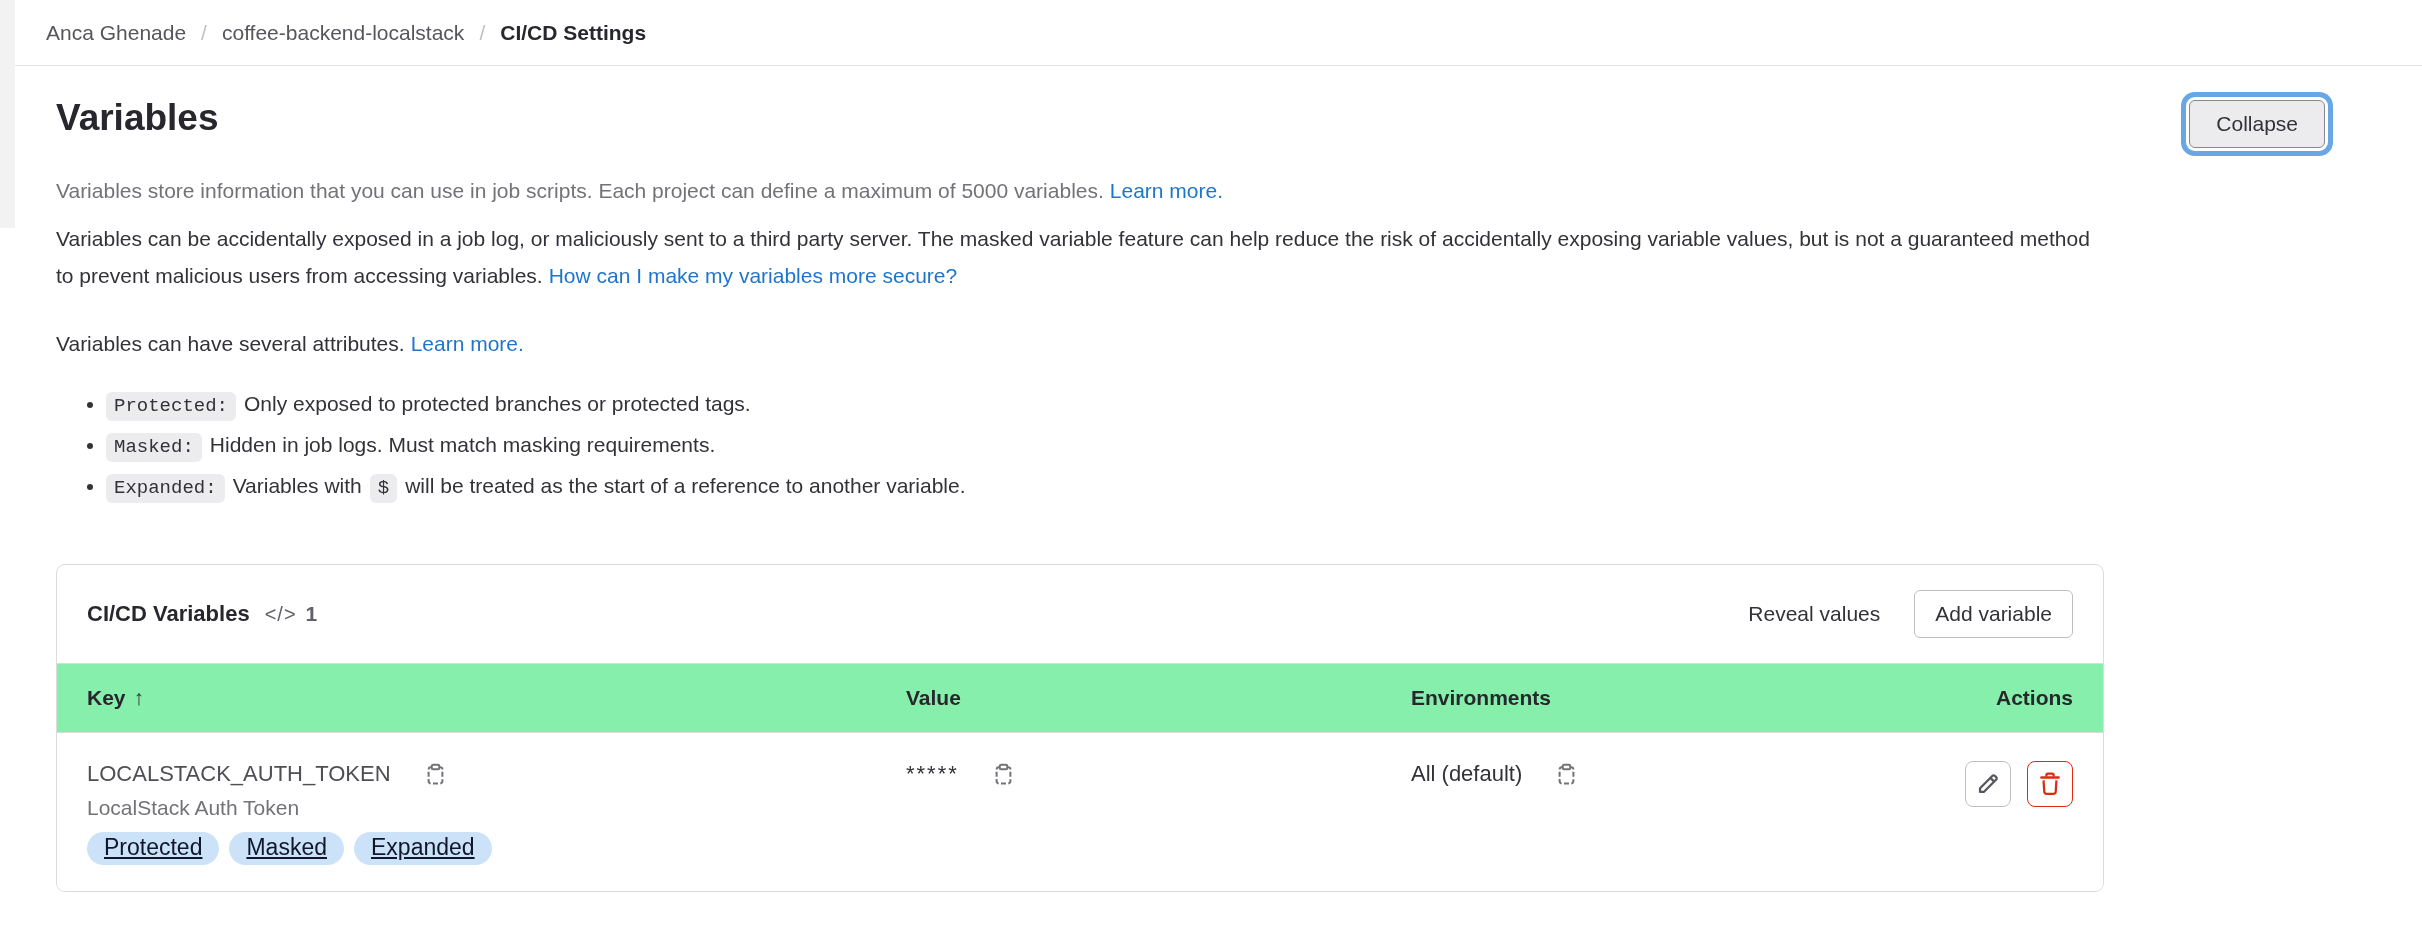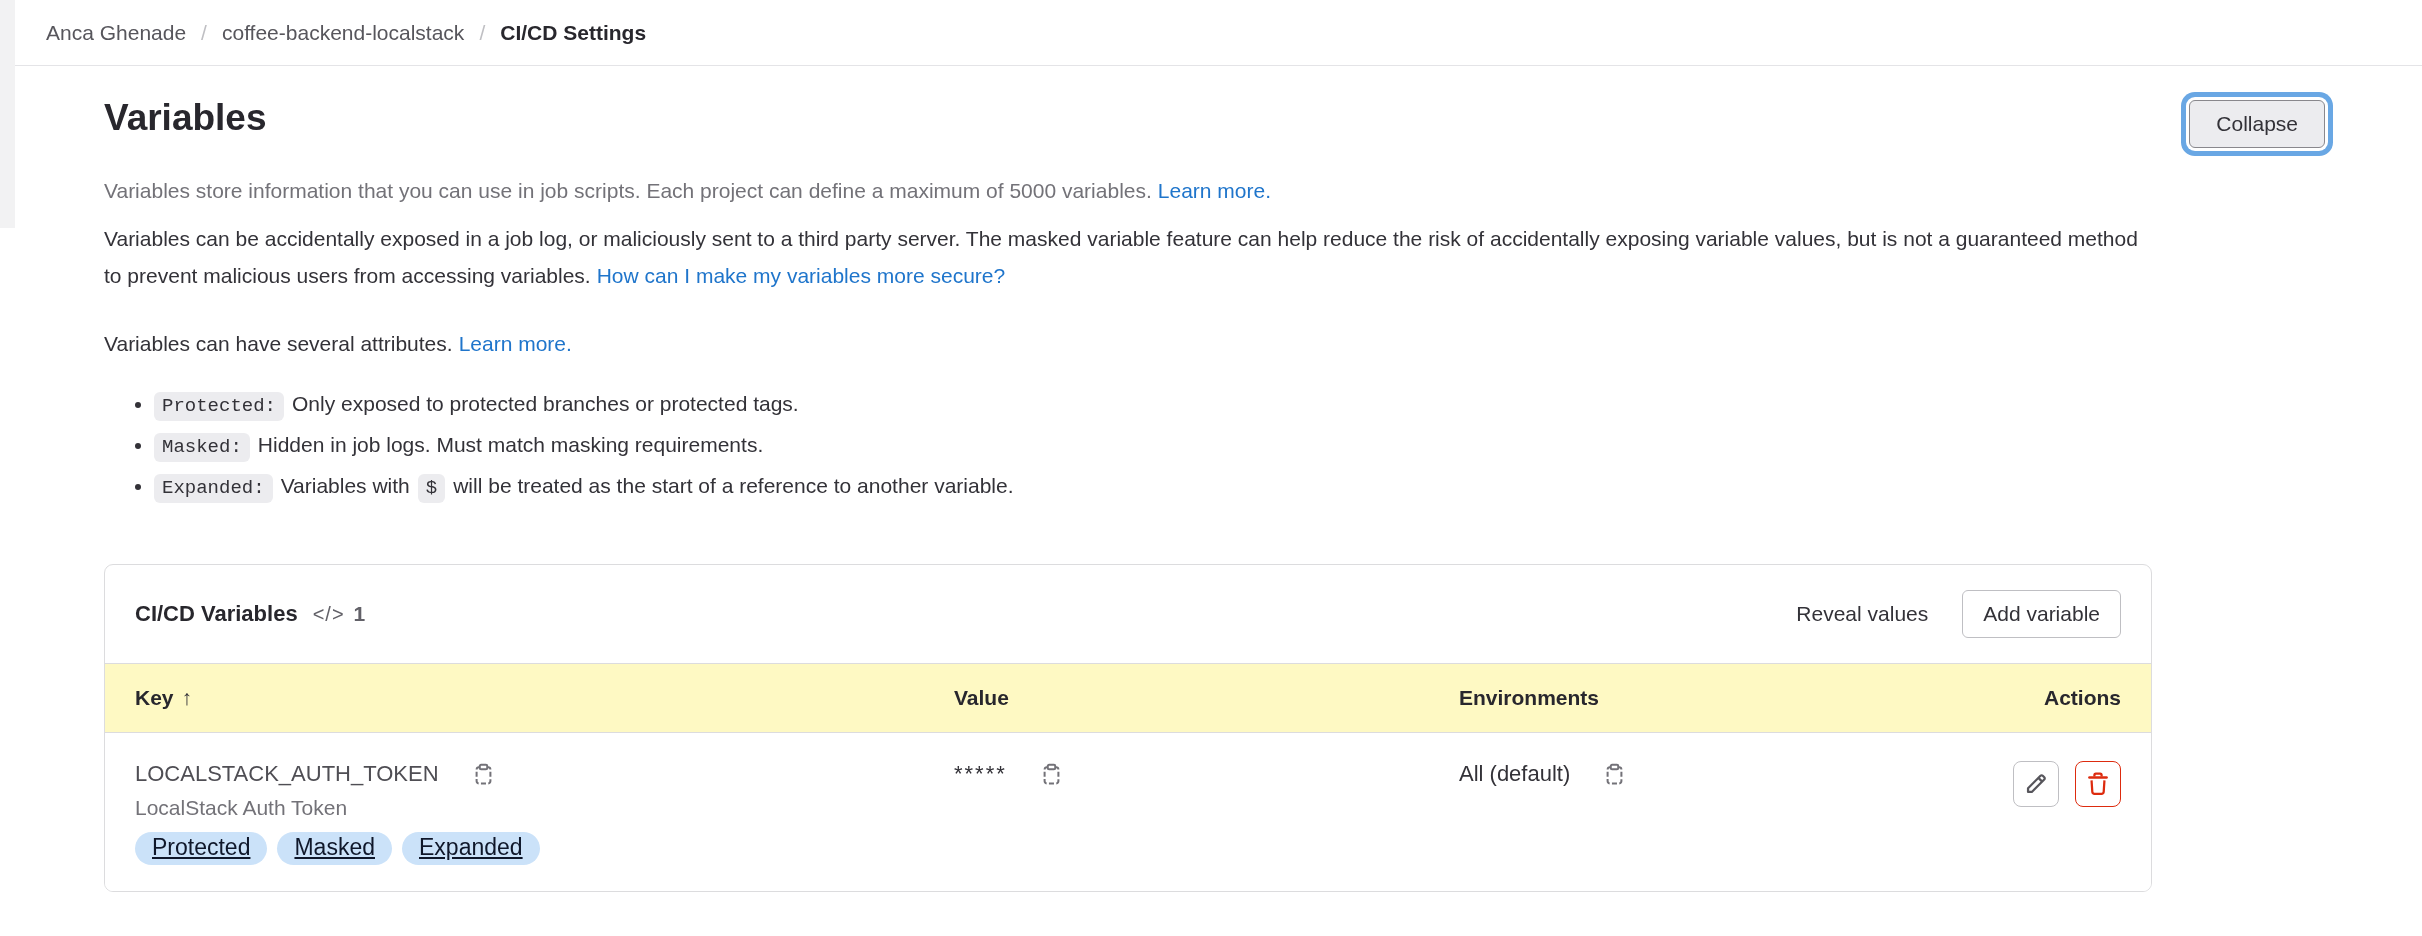--- a/index.html
+++ b/index.html
@@ -26,21 +26,21 @@
   .crumb-current { color: #28272d; font-weight: 700; }
 
   .left-strip {
     position: absolute; left: 0; top: 0;
     width: 15px; height: 228px;
     background: #f2f2f3;
     z-index: 10;
   }
 
   
-  .section { padding: 0 97px 0 92px; margin-left: 12px; }
+  .section { padding: 0 97px 0 56px; }
   .section-header {
     display: flex; justify-content: space-between; align-items: flex-start;
     padding-top: 30px;
   }
   .section-title {
     margin: 0; font-size: 37px; font-weight: 700; color: #28272d; line-height: 44px;
   }
   .collapse-btn {
     margin-top: 4px;
     font-family: inherit; font-size: 21px; color: #333238;
@@ -103,21 +103,21 @@
     padding: 11px 20px;
     cursor: pointer;
   }
 
   .grid-row {
     display: grid;
     grid-template-columns: 819px 505px 505px 1fr;
     padding: 0 30px;
   }
   .table-header {
-    background: #fef9c3;
+    background: #86efac;
     border-top: 1px solid #dcdcde;
     border-bottom: 1px solid #dcdcde;
     padding-top: 22px; padding-bottom: 22px;
     font-weight: 700; font-size: 21px; color: #28272d;
   }
   .th-actions { text-align: right; }
   .sort-th { cursor: pointer; }
   .sort-arrow { margin-left: 8px; font-weight: 400; color: #333238; }
 
   .table-row { padding-top: 28px; padding-bottom: 26px; background: #fff; }

